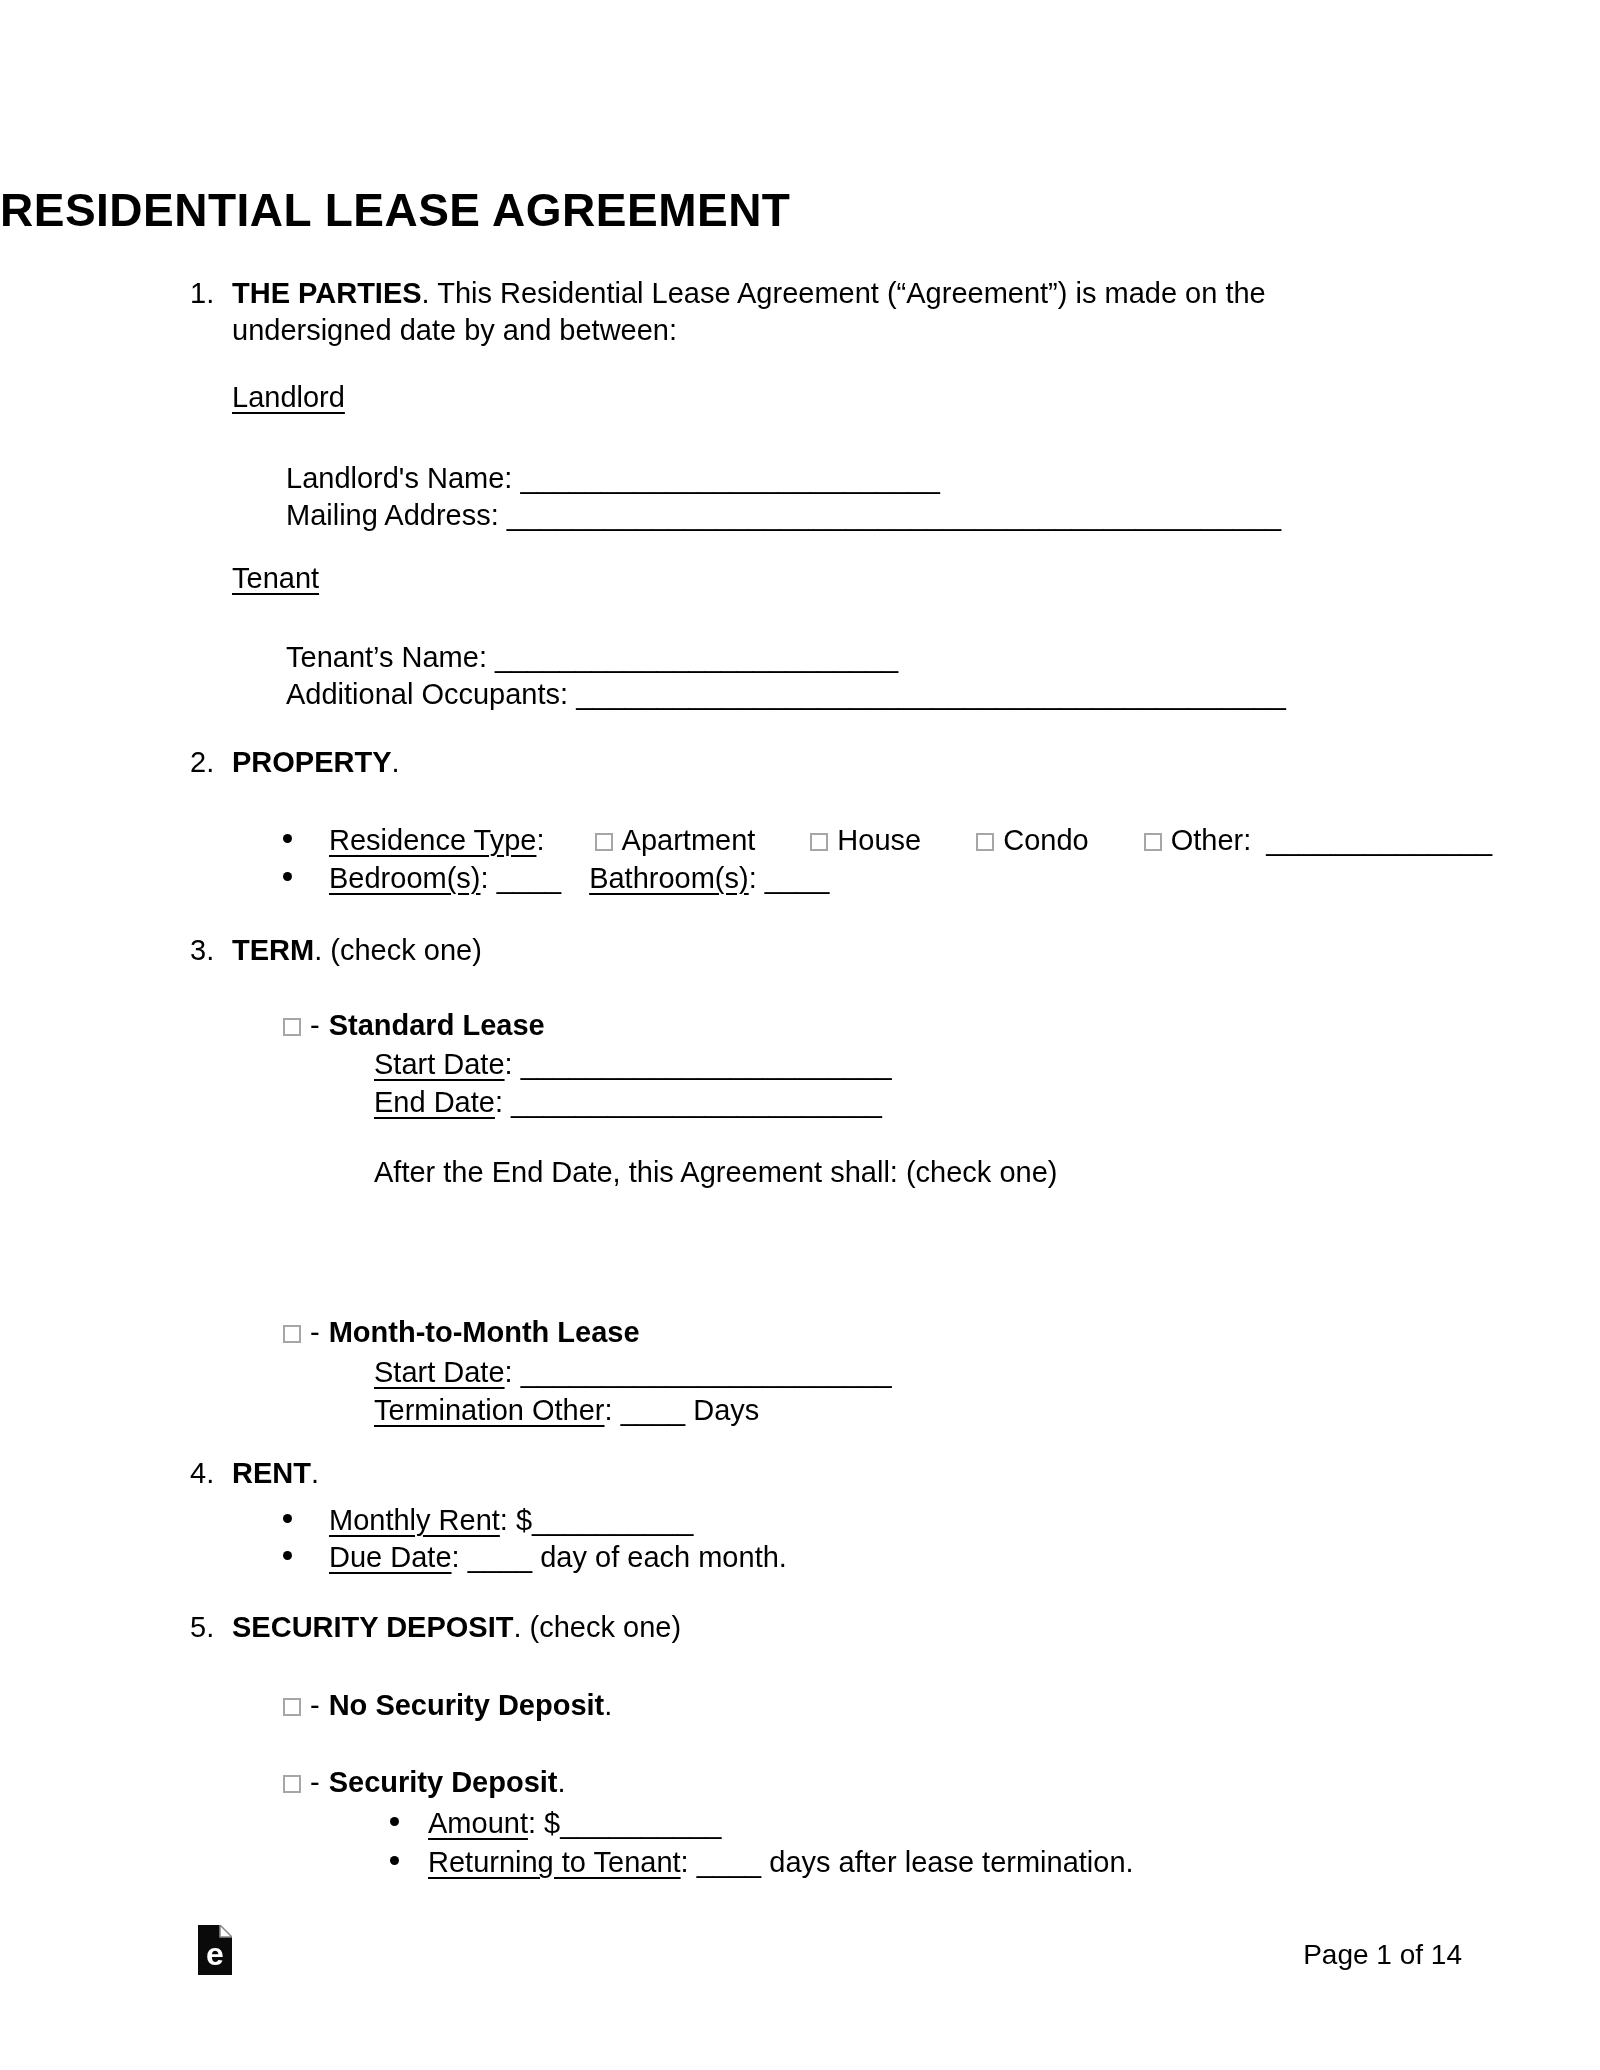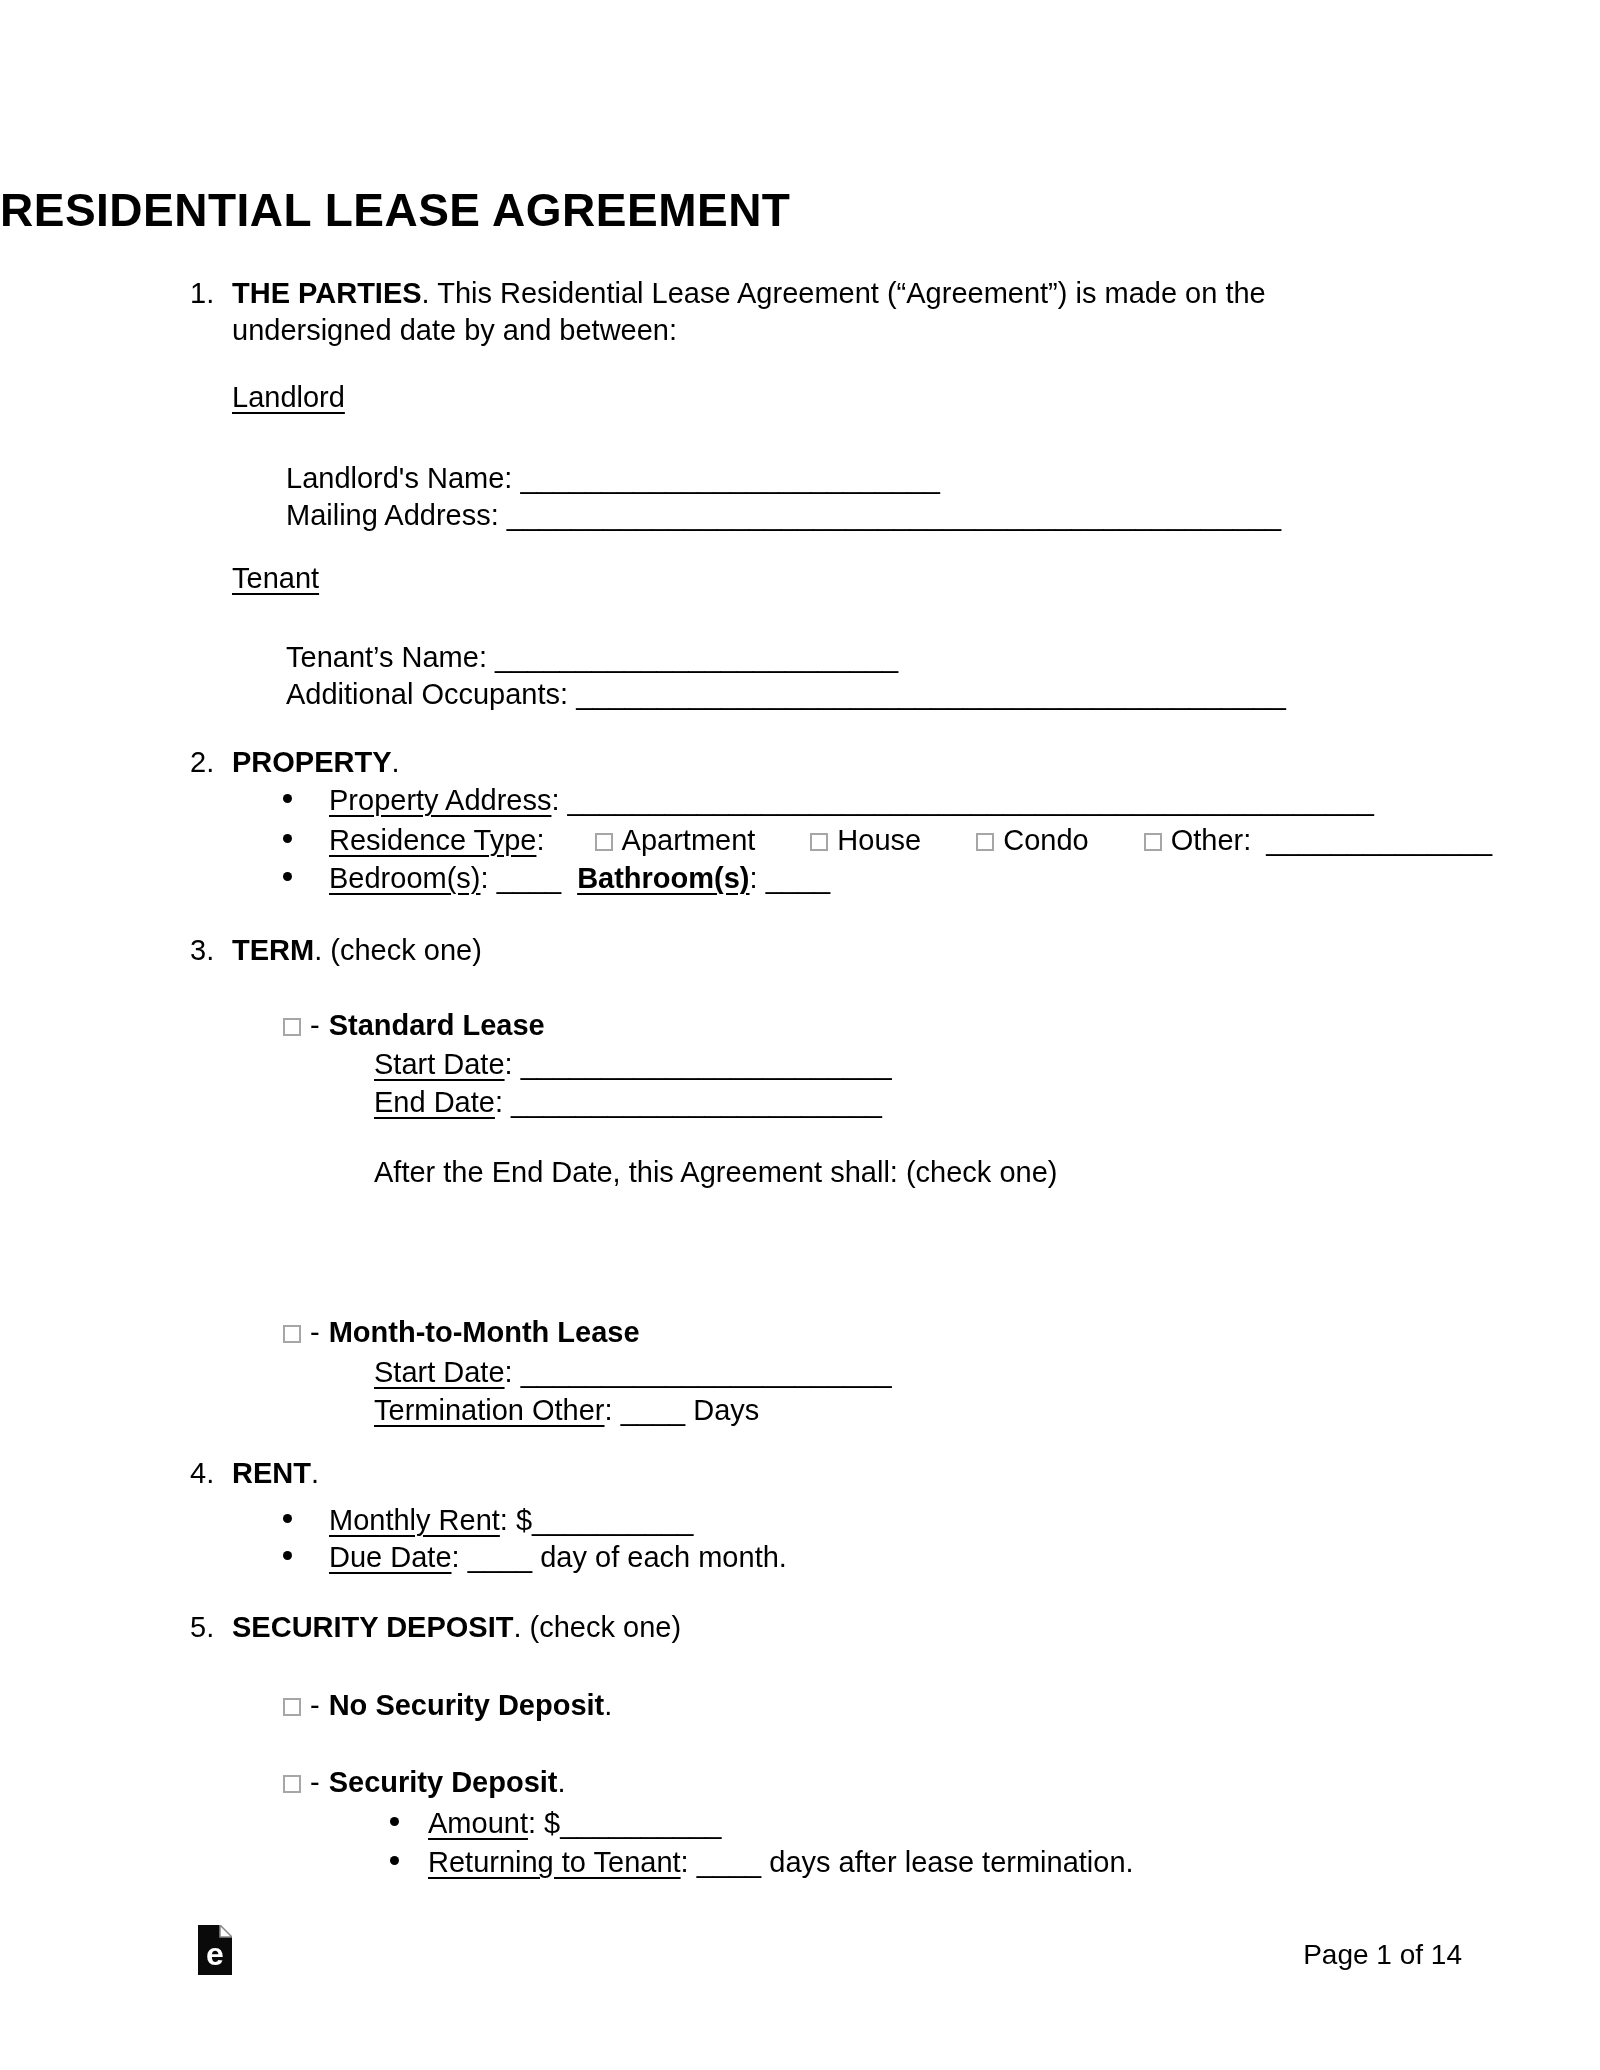--- a/index.html
+++ b/index.html
@@ -23,21 +23,21 @@
   }
   .dash { margin:0 9px; }
   .dot {
     display:inline-block; width:9px; height:9px; border-radius:50%;
     background:#000; vertical-align:7px;
   }
   .b1 .dot { margin-right:37px; }
   .b2 .dot { margin-right:29px; }
   .opt { margin-right:15px;padding-left:40px; }
   .opt .cb { margin-right:9px; }
-  .gap-l { margin-left:16px;font-weight:bold; }
+  .gap-l { margin-left:28px; }
   .footer-page {
     position:absolute; top:1938px; right:138px; height:34px; line-height:34px;
     font-size:28px;
   }
   .logo { position:absolute; left:198px; top:1925px; width:34px; height:50px; }
 </style>
 </head>
 <body>
 
 <div class="page">
@@ -66,23 +66,20 @@
   </div>
   <div class="line" style="top:640px;left:286px">
     <span>Tenant’s Name</span><span class="t">: </span><span>_________________________</span>
   </div>
   <div class="line" style="top:677px;left:286px">
     <span>Additional Occupants</span><span class="t">: </span><span>____________________________________________</span>
   </div>
 
   <div class="line" style="top:745px;left:232px">
     <span class="num">2.</span><span class="bh">PROPERTY</span><span class="t">.</span>
-  </div>
-  <div class="line b1" style="top:783px;left:283px">
-    <span class="dot"></span><span class="u">Property Address</span><span class="t">: </span><span>__________________________________________________</span>
   </div>
   <div class="line b1" style="top:823px;left:283px">
     <span class="dot"></span><span class="u">Residence Type</span><span class="t" style="margin-right:2px">: </span><span class="opt"><span class="cb"></span><span>Apartment</span></span><span class="opt"><span class="cb"></span><span>House</span></span><span class="opt"><span class="cb"></span><span>Condo</span></span><span class="opt"><span class="cb"></span><span>Other:</span></span><span>______________</span>
   </div>
   <div class="line b1" style="top:861px;left:283px">
     <span class="dot"></span><span class="u">Bedroom(s)</span><span class="t">: </span><span>____</span><span class="u gap-l">Bathroom(s)</span><span class="t">: </span><span>____</span>
   </div>
 
   <div class="line" style="top:933px;left:232px">
     <span class="num">3.</span><span class="bh">TERM</span><span class="t">. (check one)</span>

